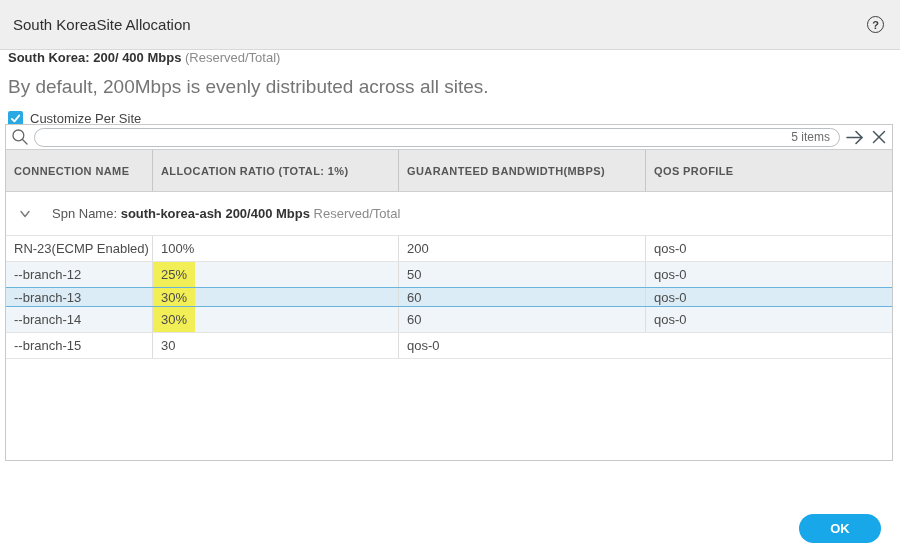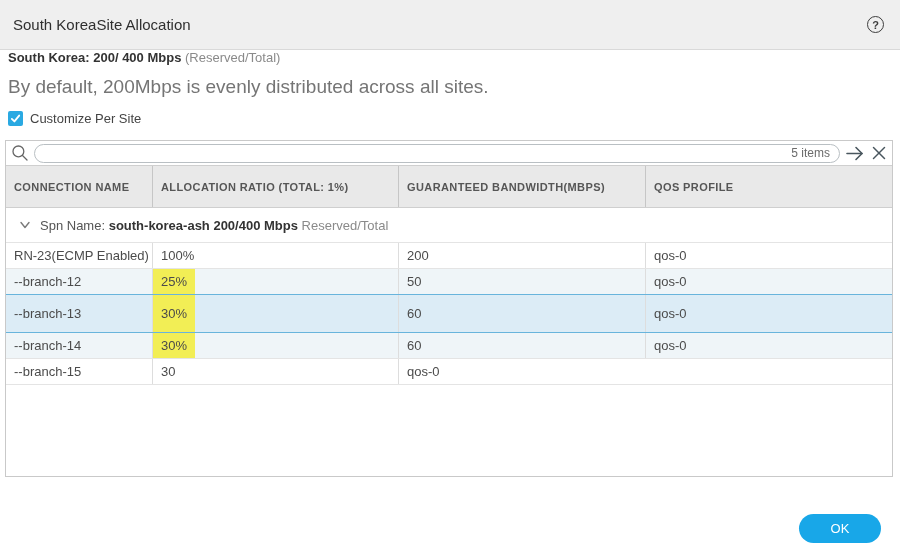--- a/index.html
+++ b/index.html
@@ -27,63 +27,63 @@
   .sub1 .m { color:#8a8a8a; }
   .sub2 { position:absolute; top:76px; left:8px; font-size:19px; color:#757575; }
 
   
   .cbrow { position:absolute; top:111px; left:8px; display:flex; align-items:center; gap:7px;justify-content:center; }
   .cb { width:15px; height:15px; background:#2aa9e2; border-radius:2px;
         display:flex; align-items:center; justify-content:center; cursor:pointer; }
   .cblabel { font-size:13px; color:#444; }
 
   
-  .tablewrap { position:absolute; left:5px; right:7px; top:140px; height:337px;
+  .tablewrap { position:absolute; left:5px; right:7px; top:124px; height:337px;
     border:1px solid #c9c9c9; display:flex; flex-direction:column; background:#fff; }
 
   .searchrow { height:25px; display:flex; align-items:center; padding:0 5px 0 5px;
     border-bottom:1px solid #cfcfcf; gap:5px; flex:0 0 auto; }
   .pill { flex:1; height:19px; border:1px solid #b9bfc3; border-radius:10px;
     display:flex; align-items:center; padding:0 9px 0 10px; }
   .pill input { flex:1; border:none; outline:none; background:transparent;
     font-family:inherit; font-size:12px; color:#444; }
   .count { font-size:12px; color:#6b6b6b; white-space:nowrap; }
   .ico { display:flex; align-items:center; justify-content:center; cursor:pointer; }
 
   .thead { display:grid; grid-template-columns:147px 246px 247px 1fr;
     height:42px; background:#e9e9e9; border-bottom:1px solid #cfcfcf; flex:0 0 auto; }
   .th { display:flex; align-items:center; padding-left:8px; font-size:11px;
     font-weight:bold; color:#565656; letter-spacing:.4px; white-space:nowrap; overflow:hidden; }
   .thead .th:not(:last-child){ border-right:1px solid #c6c6c6; }
 
-  .grouprow { height:35px; display:flex; align-items:center; gap:8px;
+  .grouprow { height:44px; display:flex; align-items:center; gap:20px;
     padding-left:12px; border-bottom:1px solid #e4e4e4; font-size:13px; flex:0 0 auto; }
   .grouprow .gp { color:#555; }
   .grouprow .gb { font-weight:bold; color:#333; }
   .grouprow .gm { color:#8a8a8a; }
 
   .trow { display:grid; grid-template-columns:147px 246px 247px 1fr; height:26px;
     border-bottom:1px solid #e4e4e4; background:#fff; flex:0 0 auto; }
   .trow.stripe { background:#eff5f8; }
   .trow.selected { background:#dcecf6; border-top:1px solid #68b4dc;
-    border-bottom:1px solid #68b4dc; height:39px; margin-top:-1px; }
+    border-bottom:1px solid #68b4dc; height:20px; margin-top:-1px; }
   .cell { display:flex; align-items:center; padding-left:8px; font-size:13px;
     color:#4b4b4b; overflow:hidden; white-space:nowrap; }
   .trow .cell:not(:last-child){ border-right:1px solid #ddd; }
   .cell.alloc { padding-left:0; }
   .hl { display:flex; align-items:center; height:100%; min-width:38px; padding:0 8px; }
   .hl.y { background:#f2ee55; }
 
   .filler { flex:1; background:#fff; }
 
   
   .footer { position:absolute; top:514px; right:19px; display:flex; gap:8px; }
   .btn { height:29px; border-radius:15px; font-size:13px; font-family:inherit;
     display:flex; align-items:center; justify-content:center; cursor:pointer; }
-  .btn-ok { width:82px; background:#18a7e8; color:#fff; font-weight:normal; border:none; }
+  .btn-ok { width:82px; background:#18a7e8; color:#fff; font-weight:bold; border:none; }
   .btn-cancel { width:84px; background:#fff; color:#4a4a4a; border:1px solid #cfcfcf; }
 </style>
 </head>
 <body>
 
 <div class="dialog">
 
   <div class="titlebar">
     <span class="title">South KoreaSite Allocation</span>
     <span class="help">?</span>

